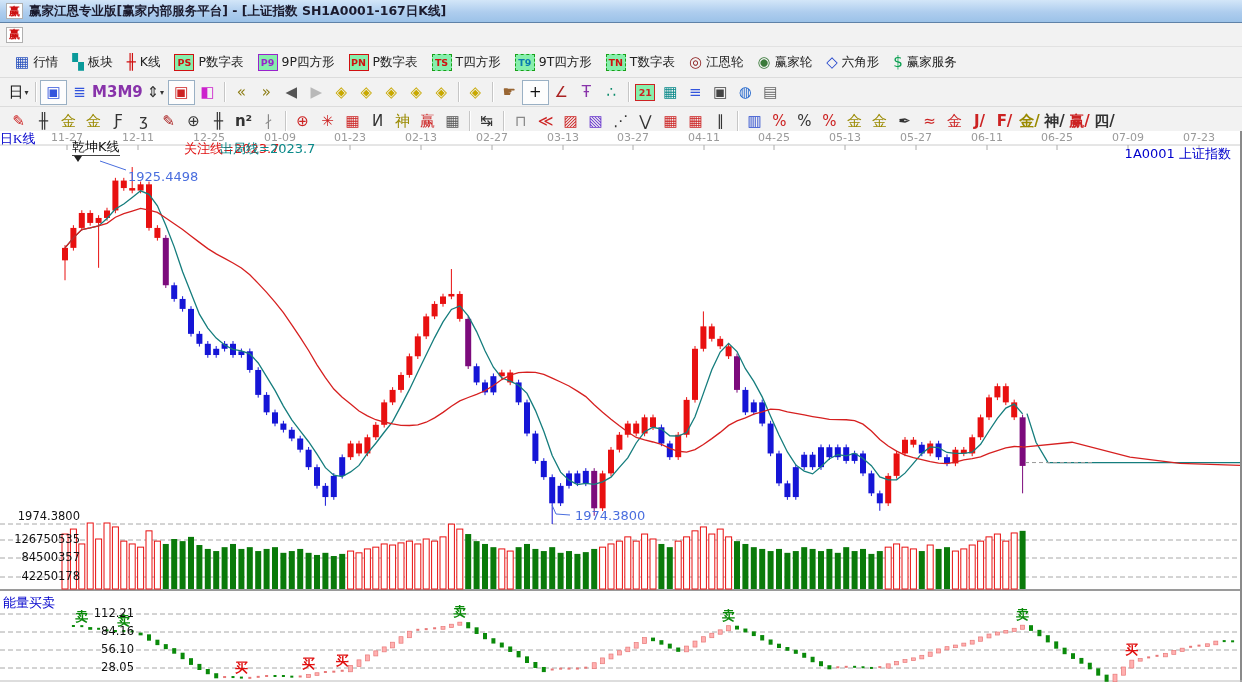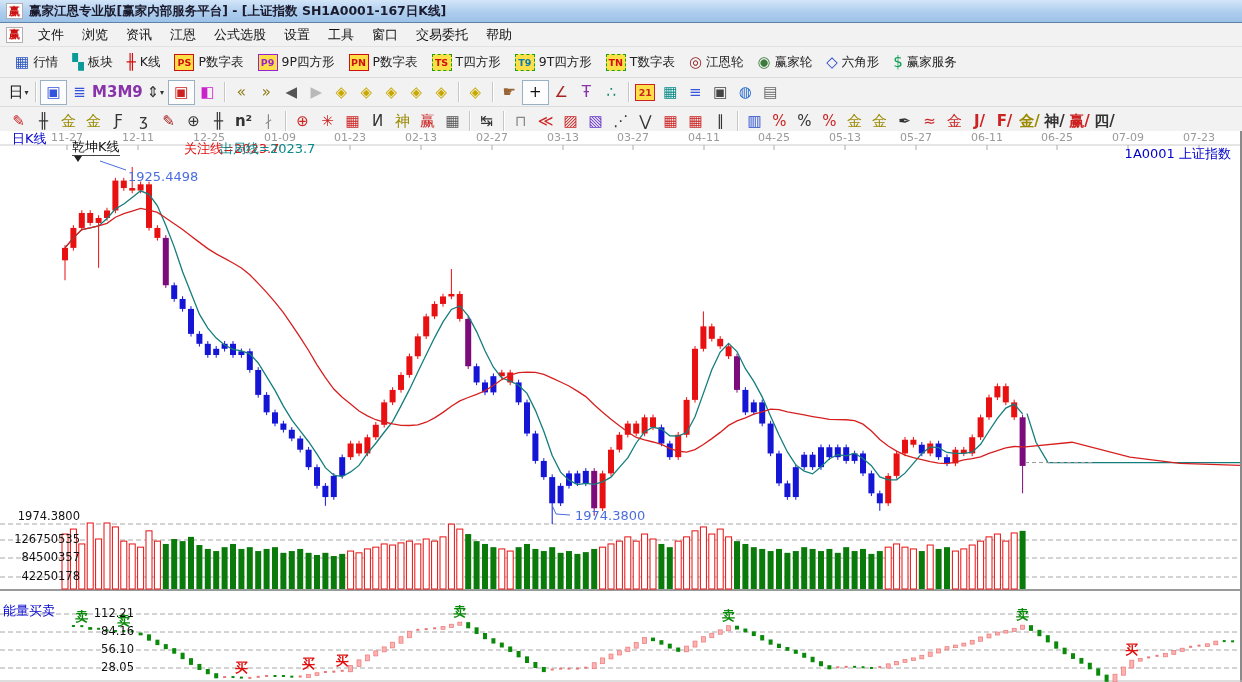--- a/index.html
+++ b/index.html
@@ -20,21 +20,21 @@
   .tb1{height:30px;font-size:12.5px;padding-left:8px;color:#222;}
   .tb1 .btn{display:flex;align-items:center;gap:4px;padding:2px 7px;cursor:default;}
   .tb2,.tb3{height:28px;padding-left:6px;}
   .tbtn{min-width:25px;height:23px;display:flex;align-items:center;justify-content:center;
     font-size:15px;cursor:default;position:relative;}
   .tbtn.small{font-size:15px;font-weight:bold;}
   .tbtn.pressed{background:#fdfdfd;border:1px solid #9ab0c4;}
   .caret{font-size:8px;color:#333;margin-left:1px;}
   .sep{width:1px;height:20px;background:#c6c6c6;box-shadow:1px 0 0 #fff;margin:0 4px;}
   .icon-glyph{font-size:15px;line-height:1;}
-  .icon-box{width:18px;height:15px;border:1px solid;background:#fde047;font-size:9.5px;
+  .icon-box{width:18px;height:15px;border:1px solid;background:#86efac;font-size:9.5px;
     font-weight:bold;display:flex;align-items:center;justify-content:center;}
   .icon-box.dashed{border-style:dashed;}
   
   .chart-region{position:absolute;top:131px;left:0;width:1240px;height:551px;background:#fff;
     border-right:2px solid #8a8a8a;}
   #chart-svg{position:absolute;top:0;left:0;z-index:4;pointer-events:none;}
   .ovl{position:absolute;z-index:6;white-space:nowrap;font-size:13px;line-height:1.15;}
   .axis-num{font-size:11.5px;color:#111;text-align:right;}
   .blue{color:#0000cc;} .lblue{color:#4a6ede;} .red{color:#e01010;} .teal{color:#0a8a8a;}
   .qk{color:#111;border-bottom:1px solid #444;padding-bottom:0;}
@@ -44,21 +44,20 @@
 </head>
 <body>
 
 <div class="titlebar">
   <span class="appicon">赢</span>
   <span>赢家江恩专业版[赢家内部服务平台] - [上证指数  SH1A0001-167日K线]</span>
 </div>
 
 <div class="menubar">
   <span class="appicon">赢</span>
-  <span id="menu-items"><span class="menu-item">文件</span><span class="menu-item">浏览</span><span class="menu-item">资讯</span><span class="menu-item">江恩</span><span class="menu-item">公式选股</span><span class="menu-item">设置</span><span class="menu-item">工具</span><span class="menu-item">窗口</span><span class="menu-item">交易委托</span><span class="menu-item">帮助</span></span>
 </div>
 
 <div class="toolbar tb1" id="toolbar-main">
     <span class="btn">
       <span class="icon-glyph" style="color: rgb(42, 82, 190);">▦</span>
       <span>行情</span>
     </span>
     <span class="btn">
       <span class="icon-glyph" style="color: rgb(10, 154, 154);">▚</span>
       <span>板块</span>
@@ -898,29 +897,29 @@
       <text x="308.6" y="668.4010662978002" text-anchor="middle" font-size="13px" font-weight="bold" fill="#e01010">买</text>
       <text x="342.2" y="664.7855965127231" text-anchor="middle" font-size="13px" font-weight="bold" fill="#e01010">买</text>
       <text x="1131.8" y="654.1496952235756" text-anchor="middle" font-size="13px" font-weight="bold" fill="#e01010">买</text>
     </g>
     <g>
       <polyline points="100,161 126,170" fill="none" stroke="#4a6ede" stroke-width="1"></polyline>
       <polyline points="552,505 556,514 570,515" fill="none" stroke="#4a6ede" stroke-width="1"></polyline>
     </g>
   </svg>
 
-<div class="ovl blue" style="left:12px;top:132px;">日K线</div>
+<div class="ovl blue" style="left:0;top:132px;font-family:Liberation Serif, serif;">日K线</div>
 <div class="ovl qk" style="left:72px;top:140px;">乾坤K线</div>
 <div class="qk-tri"></div>
 <div class="ovl red" style="left:140px;top:142px;margin-left:44px;">关注线=2023.7</div>
 <div class="ovl teal" style="left:220px;top:142px;">出局线=2023.7</div>
 <div class="ovl lblue" style="left:128px;top:170px;">1925.4498</div>
 <div class="ovl lblue" style="left:575px;top:509px;">1974.3800</div>
 <div class="ovl blue" style="right:11px;top:147px;">1A0001  上证指数</div>
 <div class="ovl axis-num" style="left:0;width:80px;top:510px;">1974.3800</div>
 <div class="ovl axis-num" style="left:0;width:80px;top:533px;">126750535</div>
 <div class="ovl axis-num" style="left:0;width:80px;top:551px;">84500357</div>
 <div class="ovl axis-num" style="left:0;width:80px;top:570px;">42250178</div>
-<div class="ovl blue" style="left:3px;top:596px;margin-top:8px;">能量买卖</div>
+<div class="ovl blue" style="left:3px;top:596px;">能量买卖</div>
 <div class="ovl axis-num" style="left:0;width:134px;top:607px;">112.21</div>
 <div class="ovl axis-num" style="left:0;width:134px;top:625px;">84.16</div>
 <div class="ovl axis-num" style="left:0;width:134px;top:643px;">56.10</div>
 <div class="ovl axis-num" style="left:0;width:134px;top:661px;">28.05</div>
 
 </body></html>

